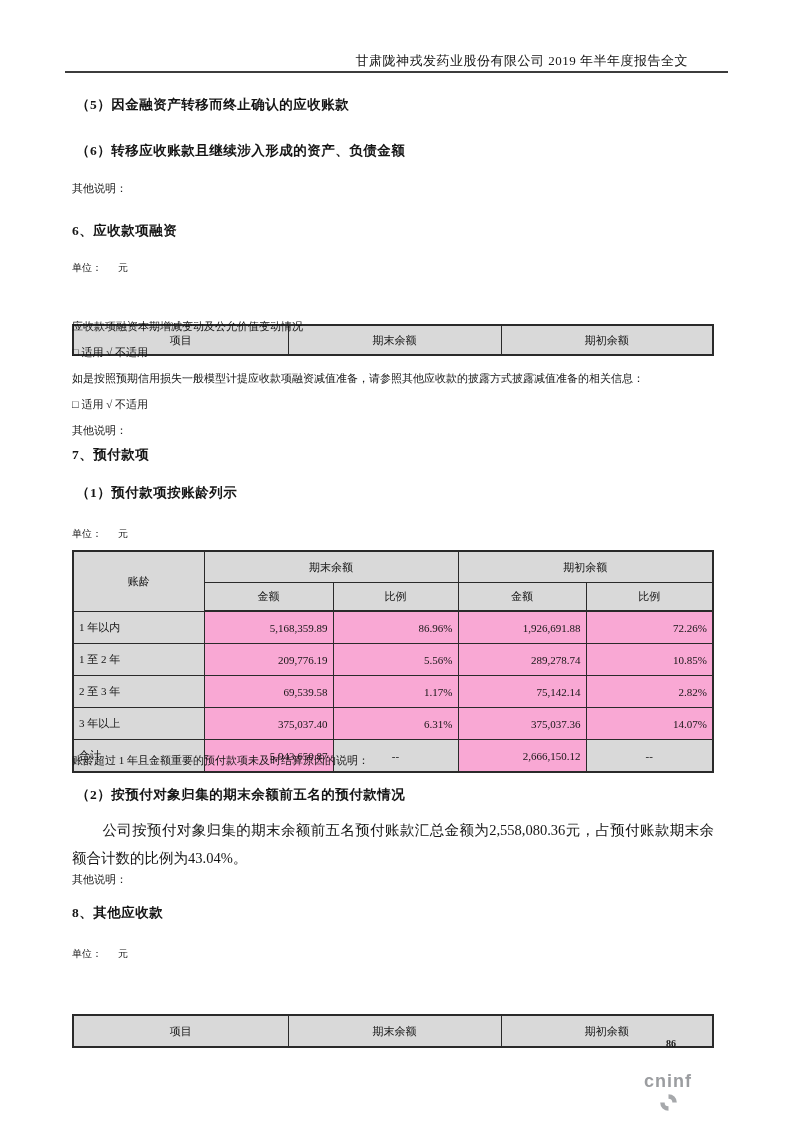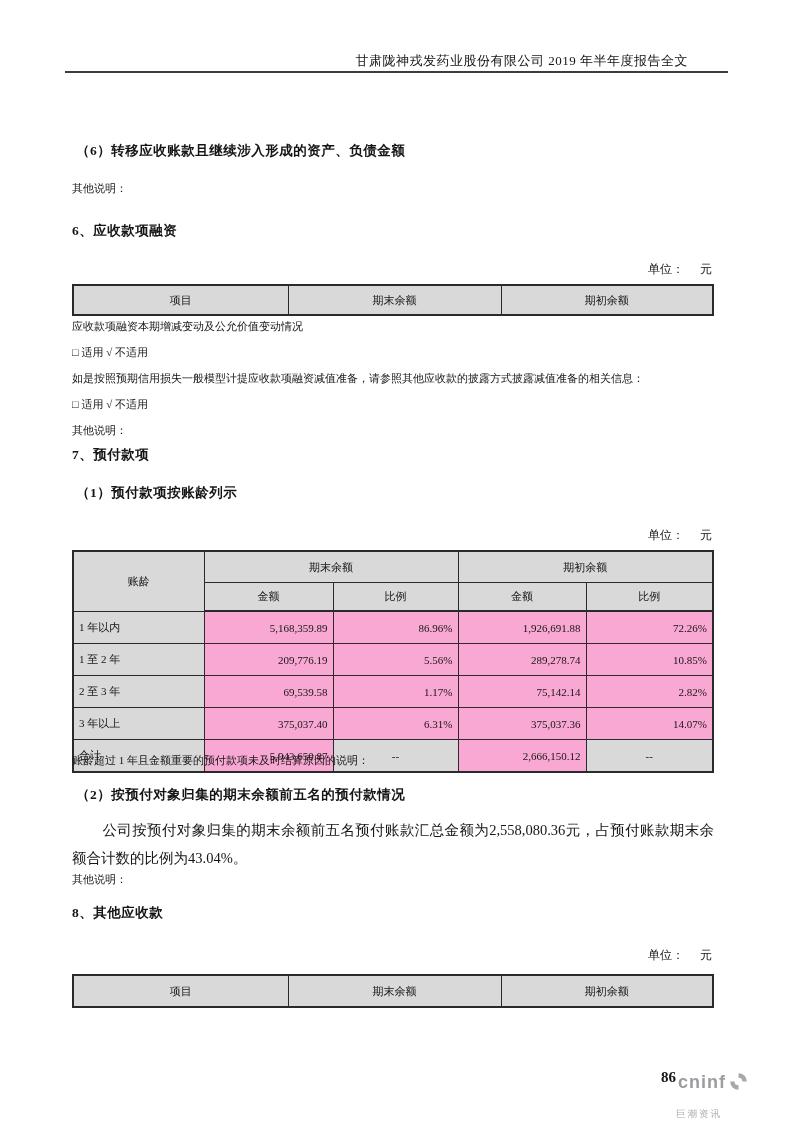--- a/index.html
+++ b/index.html
@@ -6,53 +6,54 @@
   .page{
     position:relative;width:753px;height:1122px;background:#fff;
     font-family:"Liberation Serif","DejaVu Serif",serif;color:#151515;
     overflow:hidden;
   }
   .abs{position:absolute;}
   .hdr-title{top:52px;right:65px;font-size:13px;letter-spacing:.5px;}
   .hdr-rule{top:71px;left:65px;width:663px;border-top:2.5px solid #3c3c3c;height:0;}
   .h-bold{font-weight:bold;font-size:13.5px;letter-spacing:.5px;}
   .small{font-size:11px;}
-  .unit{left:72px;width:640px;text-align:right;font-size:12px;}
+  .unit{left:72px;width:640px;font-size:10px;}
   .unit .uv{margin-left:16px;}
   table{border-collapse:collapse;table-layout:fixed;border:2px solid #2a2a2a;font-size:11px;}
   th,td{border:1px solid #2a2a2a;font-weight:normal;overflow:hidden;white-space:nowrap;}
-  .t3{width:640px;}
+  .t3{width:640px;margin-top:40px;}
   .t3 th{background:#d9d9d9;text-align:center;height:26px;}
   .t3b th{height:28px;}
   .t5{width:640px;}
   .t5 thead th{background:#d9d9d9;text-align:center;}
   .t5 tr.h1 th{height:28px;}
   .t5 tr.h2 th{height:25px;border-bottom-width:2px;margin-left:22px;}
   .t5 tbody td{height:29px;}
   .t5 td.age{background:#d9d9d9;text-align:left;padding-left:5px;}
   .t5 td.num{background:#f9a8d4;text-align:right;padding-right:5px;}
   .t5 td.dash{background:#d9d9d9;text-align:center;}
   .noteblock div{line-height:26px;font-size:11px;}
   .para{left:72px;width:642px;font-size:14.5px;line-height:27.5px;text-indent:2.1em;text-align:justify;}
-  .pagenum{top:1069px;right:77px;font-size:15px;font-weight:bold;}
+  .pagenum{top:1038px;right:77px;font-size:10px;font-weight:bold;}
   .logo{top:1072px;right:5px;width:160px;text-align:right;color:#a6a8ab;
         font-family:"Liberation Sans","DejaVu Sans",sans-serif;}
-  .logo-row{display:flex;justify-content:flex-end;align-items:center;gap:3px;}
+  .logo-row{display:flex;justify-content:flex-end;align-items:center;gap:3px;flex-direction:column;}
   .logo-brand{font-size:18px;font-weight:bold;color:#9b9da0;letter-spacing:1px;line-height:18px;}
   .logo-cn{display:block;font-size:9.5px;letter-spacing:2px;padding-right:26px;margin-top:17px;color:#aaacae;}
   .logo-url{display:block;font-size:10.5px;margin-top:1px;color:#9b9da0;}
 </style>
 </head>
 <body>
 
 <div class="page">
 
   <div class="abs hdr-title">甘肃陇神戎发药业股份有限公司 2019 年半年度报告全文</div>
   <div class="abs hdr-rule"></div>
 
+  <div class="abs h-bold" style="top:96px;left:76px;">（5）因金融资产转移而终止确认的应收账款</div>
   <div class="abs h-bold" style="top:142px;left:76px;">（6）转移应收账款且继续涉入形成的资产、负债金额</div>
   <div class="abs small" style="top:181px;left:72px;">其他说明：</div>
 
   <div class="abs h-bold" style="top:222px;left:72px;">6、应收款项融资</div>
   <div class="abs unit" style="top:261px;">
     <span>单位：</span><span class="uv">元</span>
   </div>
   <table class="abs t3" style="top:284px;left:72px;">
     <colgroup>
         <col style="width:215px">

